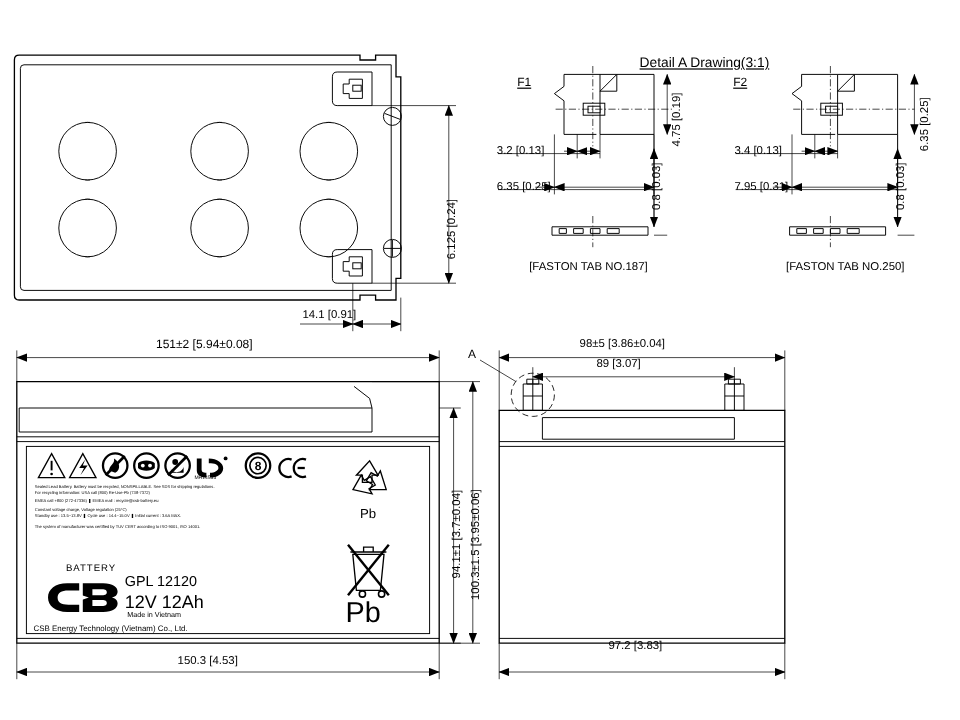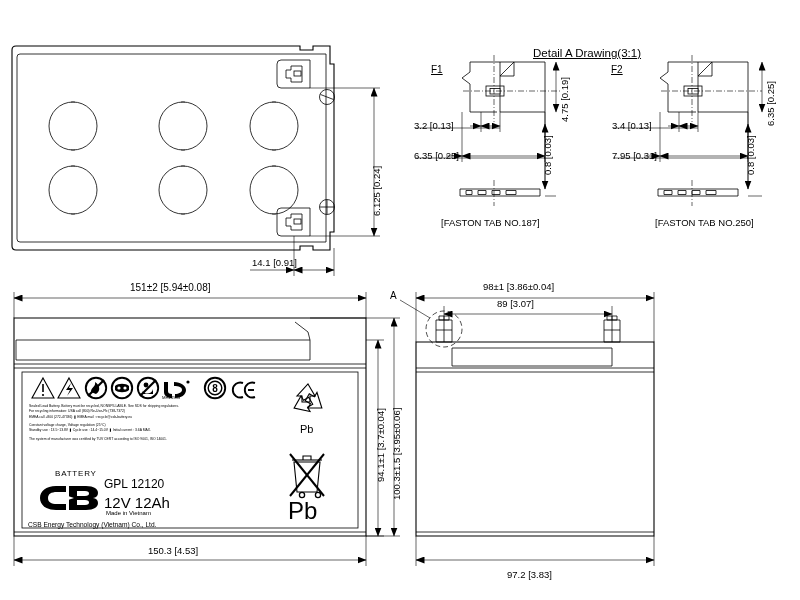--- a/index.html
+++ b/index.html
@@ -328,23 +328,23 @@
 <div class="txt d9" style="left:635px;top:218px;padding-left:20px;">[FASTON TAB NO.250]</div>
 
 <div class="txt d9" style="left:252px;top:258px;">14.1  [0.91]</div>
 <div class="txt d9 vert" style="left:372px;top:216px;">6.125  [0.24]</div>
 
 <div class="txt d10" style="left:130px;top:282px;">151±2  [5.94±0.08]</div>
 <div class="txt d9" style="left:148px;top:546px;">150.3  [4.53]</div>
 <div class="txt d9 vert" style="left:376px;top:482px;">94.1±1  [3.7±0.04]</div>
 <div class="txt d9 vert" style="left:392px;top:500px;">100.3±1.5  [3.95±0.06]</div>
 
-<div class="txt d9" style="left:483px;top:282px;">98±1  [3.86±0.04]</div>
+<div class="txt d9" style="left:483px;top:282px;">98±5  [3.86±0.04]</div>
 <div class="txt d9" style="left:497px;top:299px;">89  [3.07]</div>
-<div class="txt d9" style="left:507px;top:570px;">97.2  [3.83]</div>
+<div class="txt d9" style="left:507px;top:534px;">97.2  [3.83]</div>
 
 <div class="txt d10" style="left:390px;top:290px;">A</div>
 
 <div class="txt" style="left:162px;top:396px;font-size:4.2px;">MH14533</div>
 
 <div style="position:absolute;left:29px;top:404px;">
   <div class="lbltxt" style="position:relative;left:0;top:0;">Sealed Lead Battery. Battery must be recycled, NONSPILLABLE. See SDS for shipping regulations.</div>
   <div class="lbltxt" style="position:relative;left:0;top:0;">For recycling information: USA call (800) Re-Use-Pb (738-7372)</div>
   <div class="lbltxt" style="position:relative;left:0;top:0;">EMEA call +800 (272-47336)  ❚  EMEA mail : recycle@csb-battery.eu</div>
   <div class="lbltxt" style="position:relative;left:0;top:3px;">Constant voltage charge, Voltage regulation (25°C)</div>

